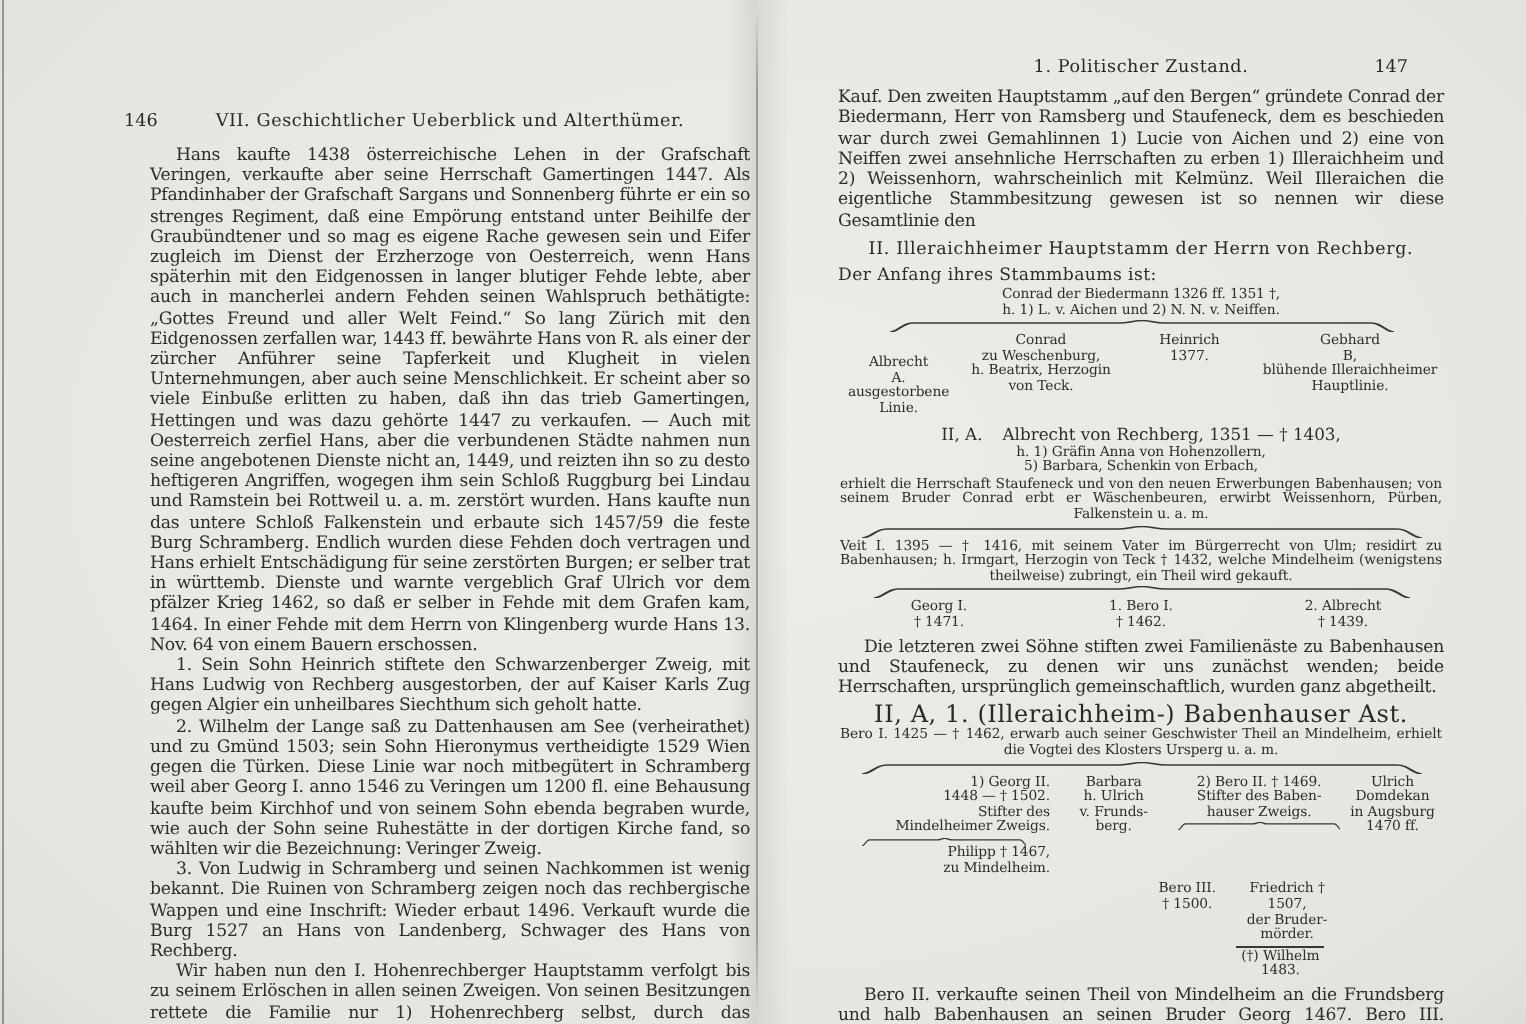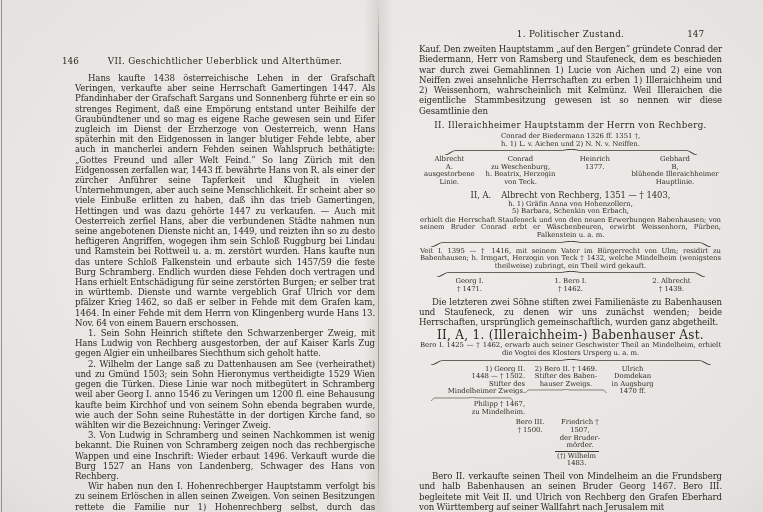--- a/index.html
+++ b/index.html
@@ -37,21 +37,21 @@
   .center{text-align:center;}
   p.sp{margin:0 1px 1px;font-size:6.9px;line-height:7.6px;text-align:justify;
     text-align-last:center;text-indent:0;letter-spacing:-.05px;}
   .iia{display:flex;justify-content:center;gap:10px;font-size:8.4px;line-height:10px;margin:2px 0 1px;}
   .brace{display:block;height:6px;margin:1px auto 1px;}
   .brace path{stroke:#3a372f;stroke-width:1.15;fill:none;}
   .brace.sm{height:4px;margin:1px auto 0;}
   .brace.sm path{stroke-width:1.4;}
   .tree{display:flex;align-items:flex-start;margin-bottom:3px;}
   .tcol{text-align:center;}
-  .t1c0{width:20%;} .t1c1{width:27%;} .t1c2{width:22%;} .t1c3{width:31%;}
+  .t1c0{width:20%;margin-top:11px;} .t1c1{width:27%;} .t1c2{width:22%;} .t1c3{width:31%;}
   .t2c{width:33.33%;}
   .t3c0{width:35%;text-align:right;} .t3c1{width:21%;} .t3c2{width:27%;} .t3c3{width:17%;}
   .subrow{display:flex;margin-left:-16px;width:calc(100% + 18px);margin-top:26px;}
   .subrow .sub-l{width:42%;} .subrow .sub-r{width:58%;}
   .wilhelm{margin-left:30%;width:66%;}
   .wilhelm .rule{border-top:1px solid #3a372f;width:44px;margin:1px auto 1px;}
   .mt2{margin-top:2px;} .mb1{margin-bottom:1px;}
 </style>
 </head>
 <body>
@@ -75,20 +75,21 @@
 
   <div class="page page-right">
     <div class="phead">
       <span>1. Politischer Zustand.</span>
       <span class="pnum">147</span>
     </div>
 
     <p class="bp noindent">Kauf. Den zweiten Hauptstamm „auf den Bergen“ gründete Conrad der Biedermann, Herr von Ramsberg und Staufeneck, dem es beschieden war durch zwei Gemahlinnen 1) Lucie von Aichen und 2) eine von Neiffen zwei ansehnliche Herrschaften zu erben 1) Illeraichheim und 2) Weissenhorn, wahrscheinlich mit Kelmünz. Weil Illeraichen die eigentliche Stammbesitzung gewesen ist so nennen wir diese Gesamtlinie den</p>
 
     <div class="heading1">II. Illeraichheimer Hauptstamm der Herrn von Rechberg.</div>
+    <div class="label-line">Der Anfang ihres Stammbaums ist:</div>
     <div class="small center lines">Conrad der Biedermann 1326 ff. 1351 †,
 h. 1) L. v. Aichen und 2) N. N. v. Neiffen.</div>
 
     <svg class="brace" style="width:252px" viewBox="0 0 200 9" preserveAspectRatio="none">
         <path d="M0,9 C3,9 5,2.2 9,2.2 L91,2.2 C95,2.2 96.5,0.4 100,0.4 C103.5,0.4 105,2.2 109,2.2 L191,2.2 C195,2.2 197,9 200,9"></path>
       </svg>
 
     <div class="tree small">
       <div class="tcol t1c0">
           <span class="lines">Albrecht
@@ -161,20 +162,26 @@
         <span class="lines">1) Georg II.
 1448 — † 1502.
 Stifter des
 Mindelheimer Zweigs.</span>
         <svg class="brace sm" style="width:78%" viewBox="0 0 200 9" preserveAspectRatio="none">
             <path d="M0,9 C3,9 5,2.2 9,2.2 L91,2.2 C95,2.2 96.5,0.4 100,0.4 C103.5,0.4 105,2.2 109,2.2 L191,2.2 C195,2.2 197,9 200,9"></path>
           </svg>
         <span class="lines">Philipp † 1467,
 zu Mindelheim.</span>
       </div>
+      <div class="tcol t3c1">
+          <span class="lines">Barbara
+h. Ulrich
+v. Frunds-
+berg.</span>
+        </div>
       <div class="tcol t3c2">
         <span class="lines">2) Bero II. † 1469.
 Stifter des Baben-
 hauser Zweigs.</span>
         <svg class="brace sm" style="width:100%" viewBox="0 0 200 9" preserveAspectRatio="none">
             <path d="M0,9 C3,9 5,2.2 9,2.2 L91,2.2 C95,2.2 96.5,0.4 100,0.4 C103.5,0.4 105,2.2 109,2.2 L191,2.2 C195,2.2 197,9 200,9"></path>
           </svg>
         <div class="subrow">
           <span class="lines sub-l">Bero III.
 † 1500.</span>

